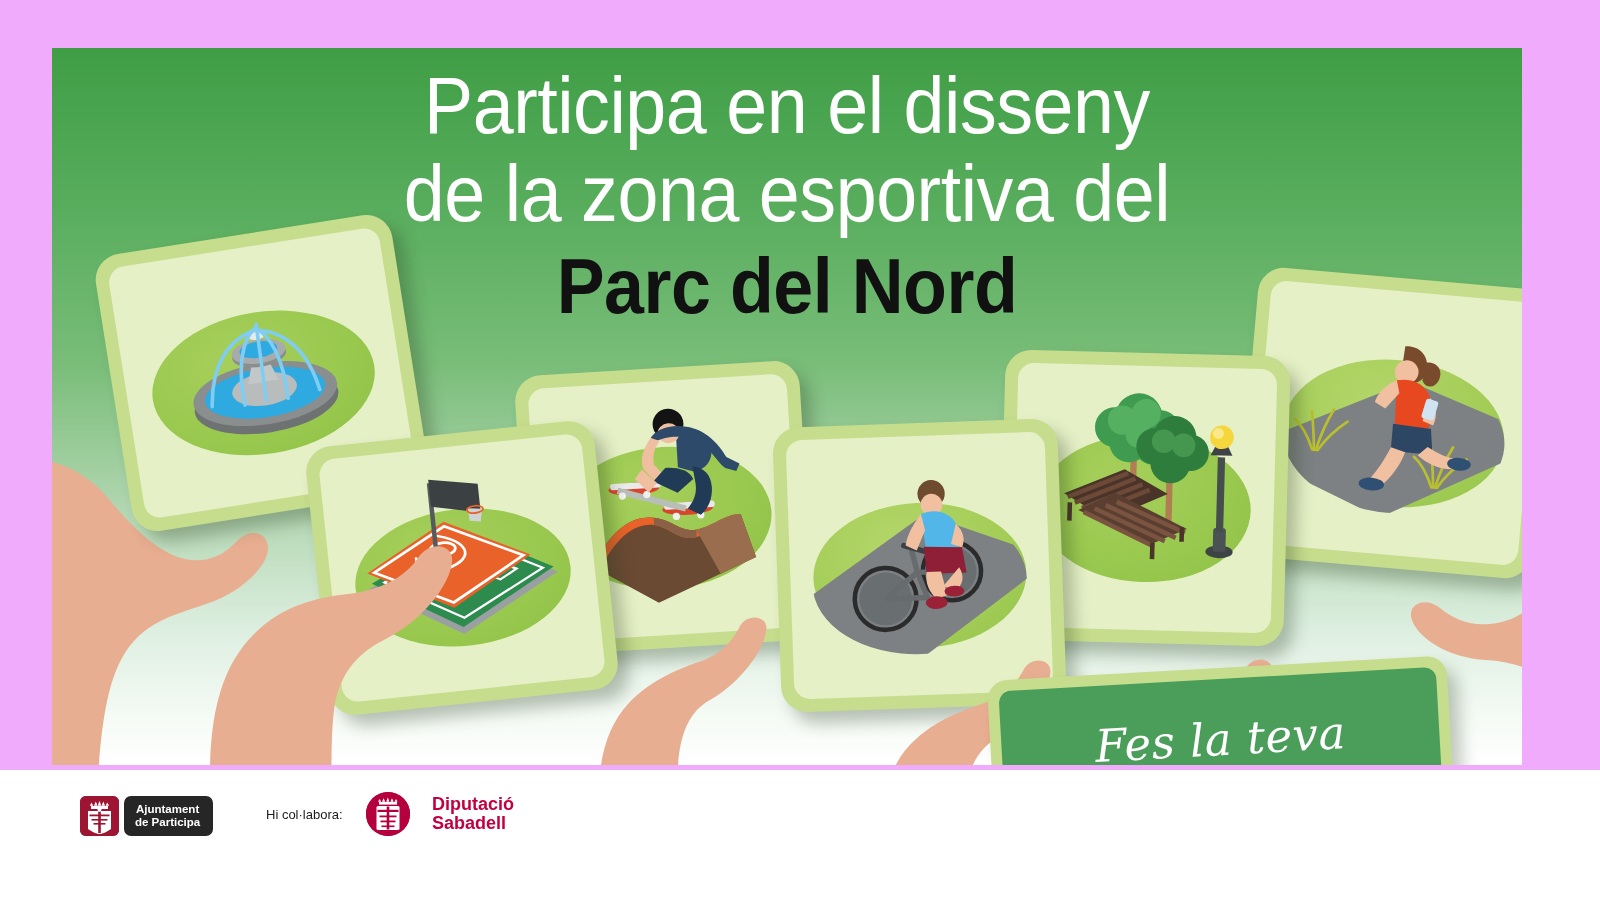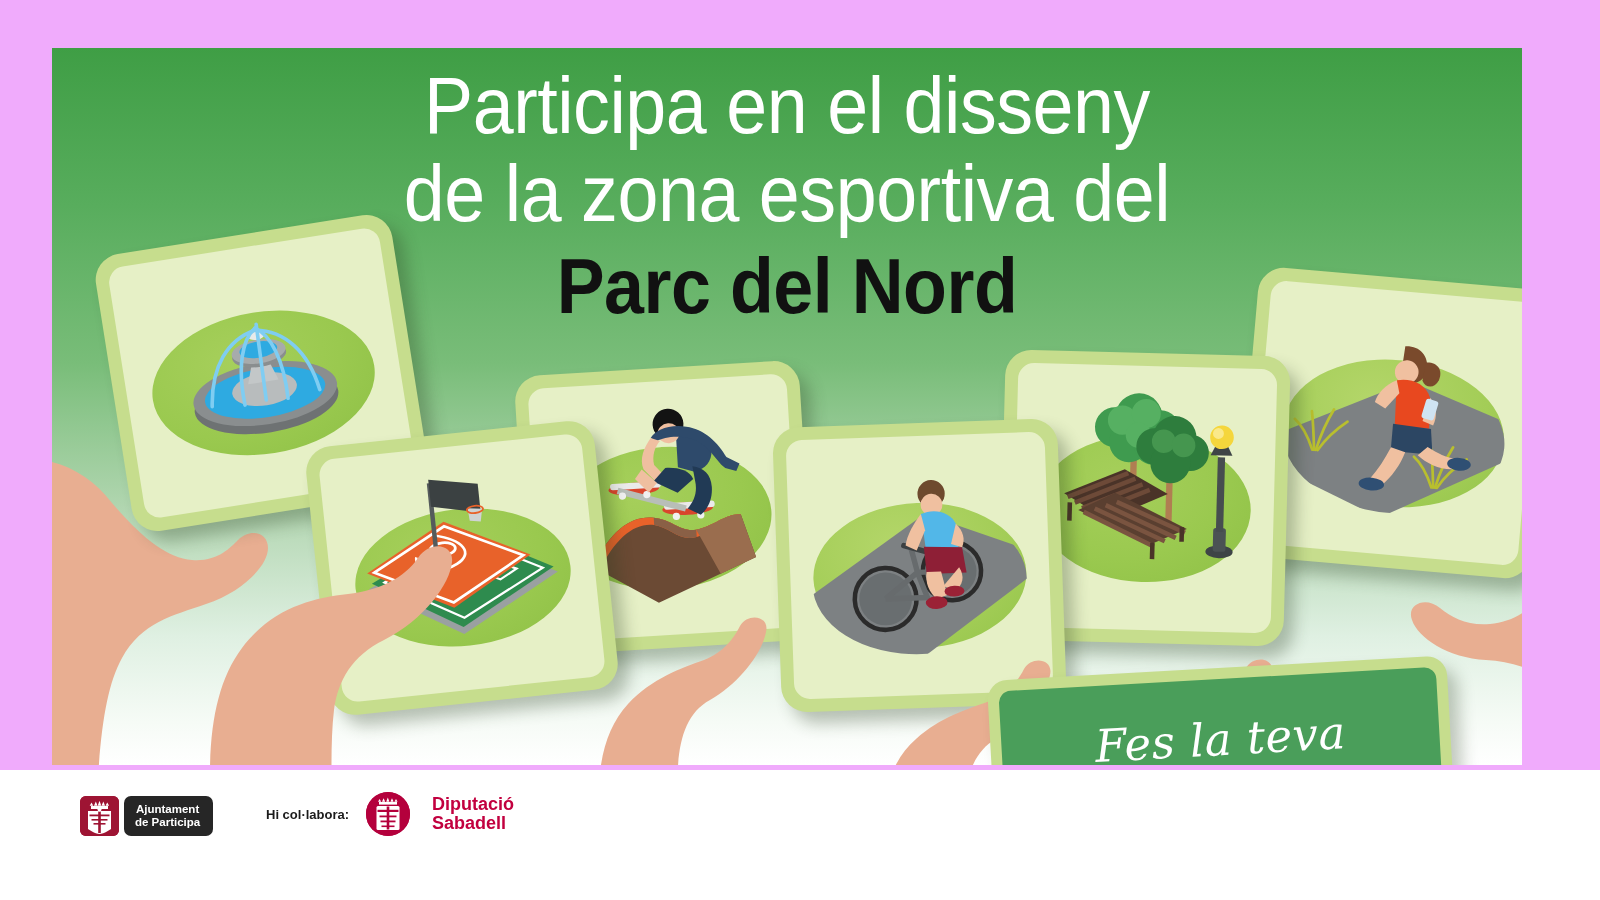--- a/index.html
+++ b/index.html
@@ -54,21 +54,21 @@
 
   
   .footer{position:absolute;left:0;top:770px;width:1600px;height:130px;background:#fff;}
   .logo-ajuntament{position:absolute;left:80px;top:26px;display:flex;align-items:stretch;height:40px;}
   .shield-box{width:39px;height:40px;background:#9e1433;border-radius:6px;position:relative;}
   .aj-text{
     margin-left:5px;background:#262626;border-radius:7px;color:#fff;
     font-size:11.5px;line-height:13px;font-weight:600;padding:6px 13px 6px 11px;
     display:flex;flex-direction:column;justify-content:center;white-space:nowrap;text-align:center;
   }
-  .collab{position:absolute;left:266px;top:37px;font-size:13px;color:#1b1b1b;font-weight:700;}
+  .collab{position:absolute;left:266px;top:37px;font-size:13px;color:#1b1b1b;font-weight:400;}
   .logo-dipu{position:absolute;left:366px;top:22px;display:flex;align-items:center;}
   .dipu-circle{width:44px;height:44px;border-radius:50%;background:#b4003c;position:relative;}
   .dipu-text{margin-left:22px;color:#c2003f;font-weight:700;font-size:18px;line-height:19px;white-space:nowrap;}
 
   svg{display:block;}
 </style>
 </head>
 <body>
 
 <div class="stage">

